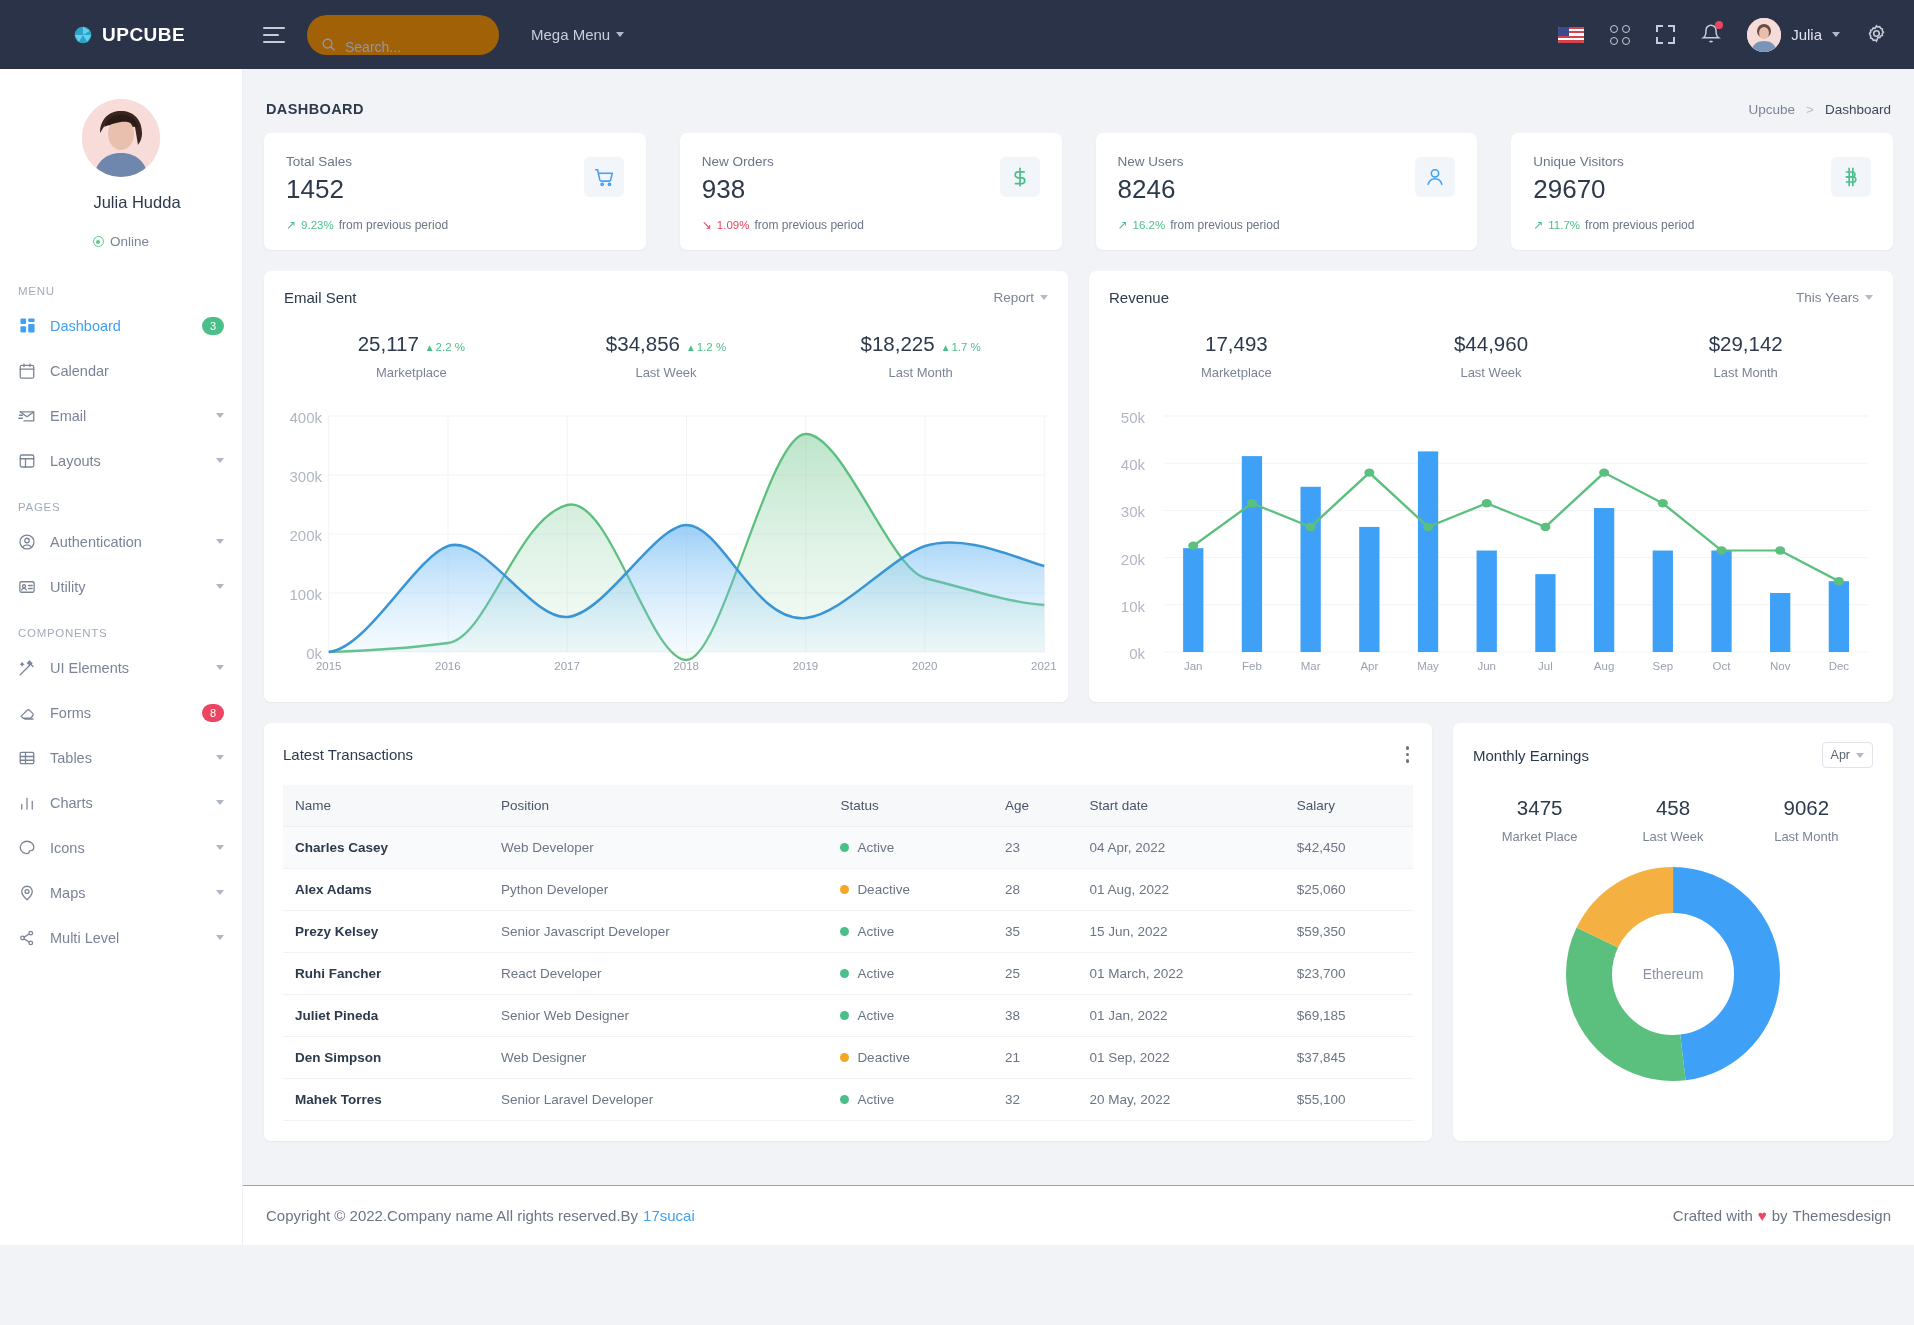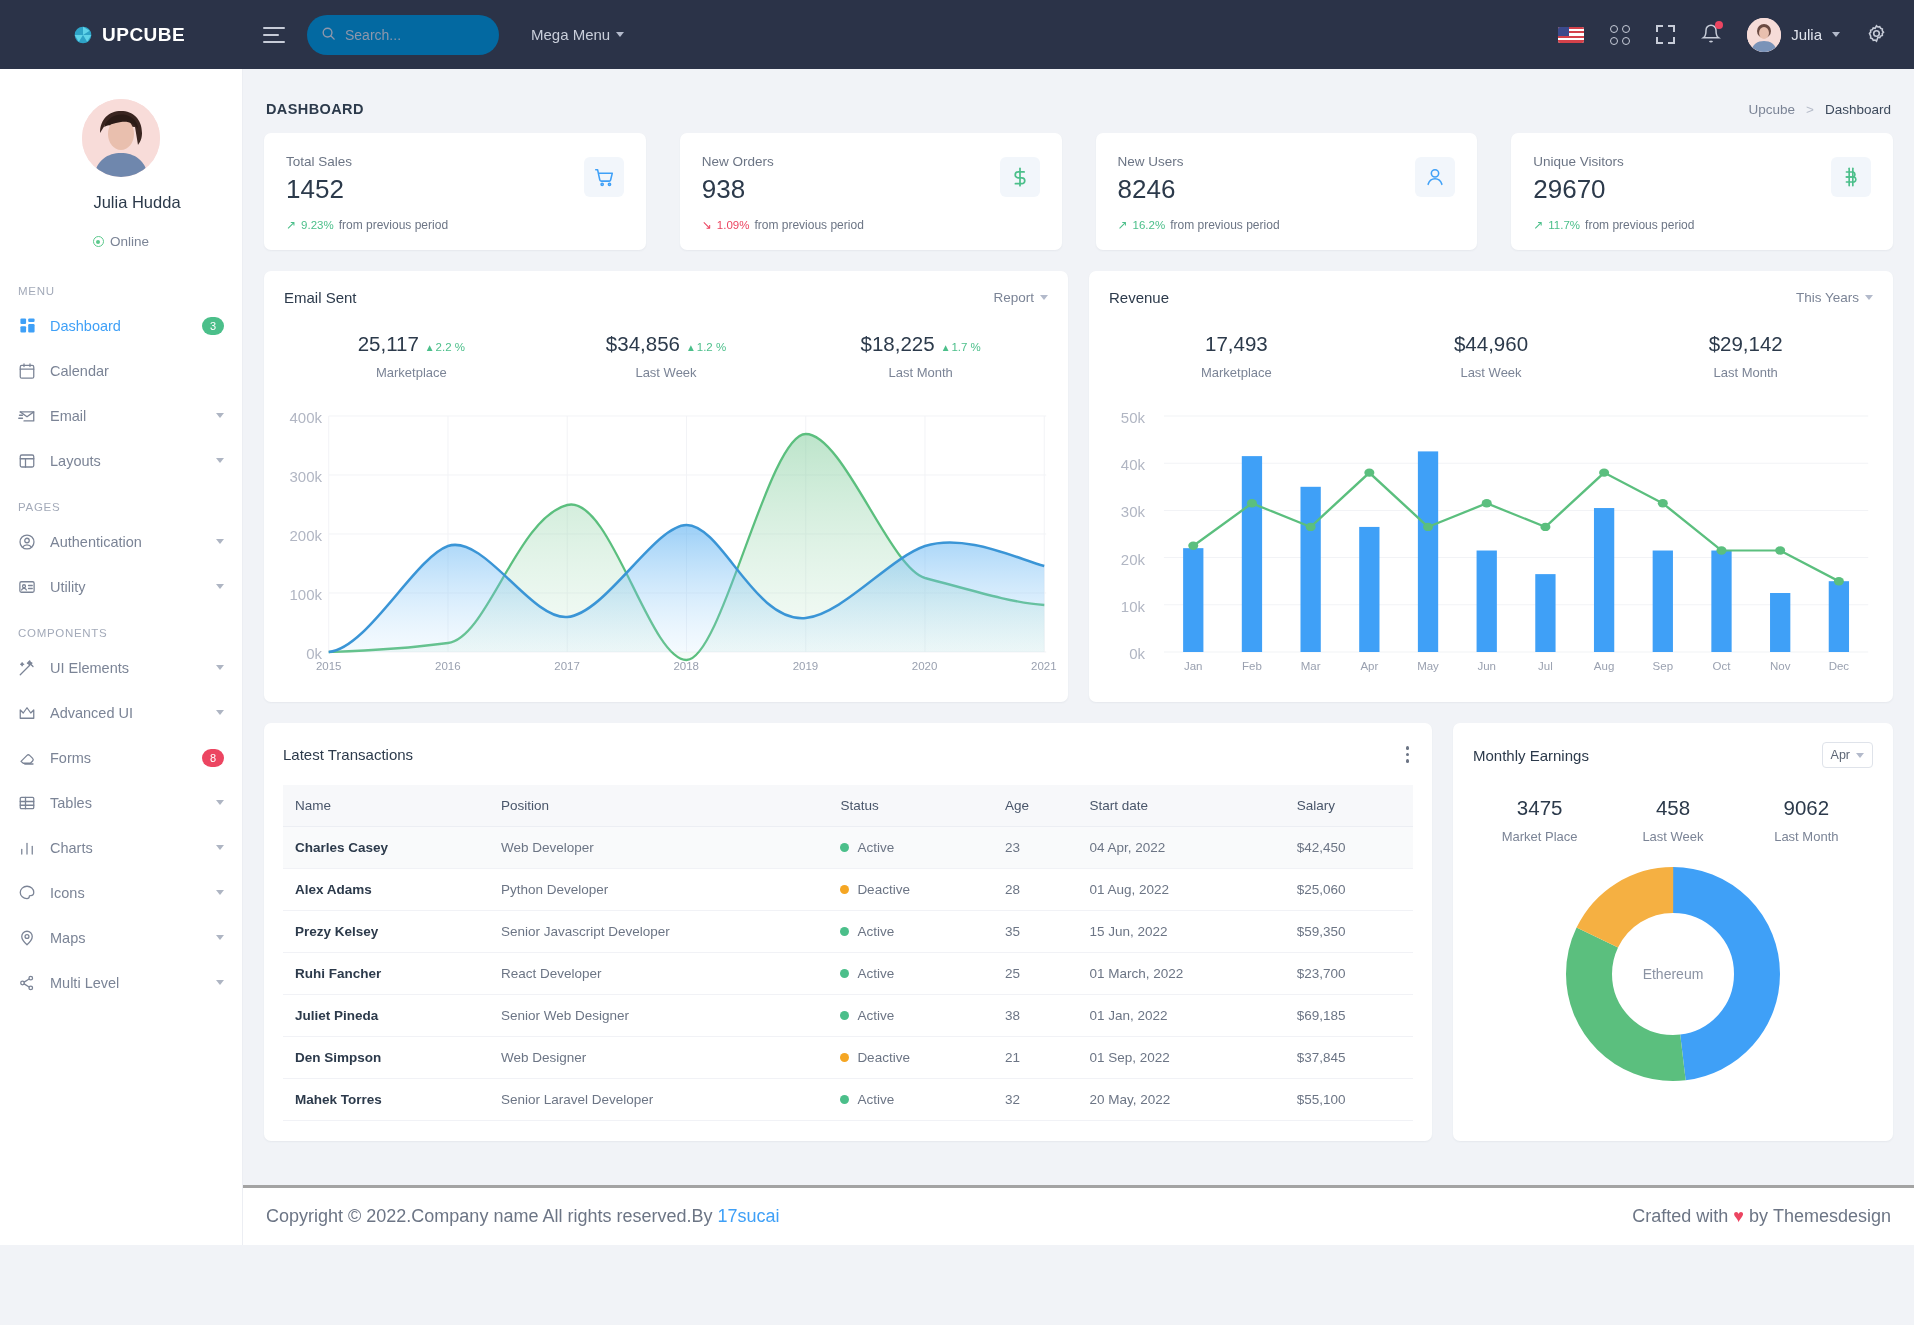--- a/index.html
+++ b/index.html
@@ -21,21 +21,21 @@
   .brand{ width:243px; display:flex; align-items:center; gap:9px; padding-left:73px;}
   .brand-logo{ width:20px;height:20px; }
   .brand-text{ color:#fff; font-weight:bold; font-size:19px; letter-spacing:.5px;}
   .burger{ width:22px; height:16px; margin-left:20px; display:flex; flex-direction:column; justify-content:space-between; cursor:pointer;}
   .burger span{ display:block; height:2px; background:#c7ccd8; border-radius:2px;}
   .burger span:nth-child(1){width:22px}
   .burger span:nth-child(2){width:16px}
   .burger span:nth-child(3){width:22px}
   .search-wrap{
     margin-left:22px; width:192px; height:40px; border-radius:20px;
-    background:#0369a1; display:flex; align-items:center; padding:0 14px; gap:9px;
+    background:#a16207; display:flex; align-items:flex-end; padding:0 14px; gap:9px;
   }
   .search-wrap input{
     background:transparent; border:0; outline:0; color:#cdd2de; font-size:14px;
     font-family:"Liberation Sans",sans-serif; width:140px;
   }
   .search-wrap input::placeholder{ color:#8e97ab; }
   .mega{ margin-left:32px; color:#c9ceda; font-size:15px; display:flex; align-items:center; gap:6px; cursor:pointer;}
   .spacer{ flex:1; }
   .top-right{ display:flex; align-items:center; gap:26px; padding-right:27px;}
   .flag{ width:26px; height:16px; border-radius:2px; overflow:hidden; position:relative; background:#fff;}
@@ -153,22 +153,22 @@
   .month-sel{
     margin-left:auto; border:1px solid #dfe3ea; border-radius:4px; font-size:12.5px;
     color:#5d6675; padding:5px 8px; display:flex; align-items:center; gap:6px; cursor:pointer; background:#fff;
   }
   .earn-kpis{ display:flex; margin-top:28px;}
   .donut-wrap{ display:flex; align-items:center; justify-content:center; margin-top:22px; position:relative;}
   .donut-center{ position:absolute; font-size:14px; color:#8b93a3;}
 
   
   .footer{
-    height:60px; flex:0 0 60px; background:#fff; border-top:3px solid #a3a3a3;
-    display:flex; align-items:center; padding:0 23px; font-size:18px; color:#6c7585;
+    height:60px; flex:0 0 60px; background:#fff; border-top:1px solid #a3a3a3;
+    display:flex; align-items:center; padding:0 23px; font-size:15px; color:#6c7585;
   }
   .footer a{ color:#3fa0f7; text-decoration:none;}
   .footer .right{ margin-left:auto; display:flex; align-items:center; gap:5px;}
   .heart{ color:#ec4561;}
 </style>
 </head>
 <body>
 
 <div class="app">
 
@@ -357,29 +357,20 @@
           <div class="nav-item">
             <span class="ico">
               <svg width="18" height="18" viewBox="0 0 24 24" fill="none" stroke="currentColor" stroke-width="1.7" stroke-linecap="round" stroke-linejoin="round">
                 <path d="M3 21l12-12"></path>
                 <path d="M14 4l6 6"></path>
                 <path d="M15.5 2.5l1 2 2 1-2 1-1 2-1-2-2-1 2-1z"></path>
                 <path d="M5.5 5l.7 1.4L7.6 7l-1.4.6L5.5 9l-.6-1.4L3.5 7l1.4-.6z"></path>
               </svg>
             </span>
             <span class="lbl">UI Elements</span>
-            <span class="chev"></span>
-          </div>
-          <div class="nav-item">
-            <span class="ico">
-              <svg width="18" height="18" viewBox="0 0 24 24" fill="none" stroke="currentColor" stroke-width="1.7" stroke-linecap="round" stroke-linejoin="round">
-                <path d="M3 8l4 4 5-7 5 7 4-4v11H3z"></path>
-              </svg>
-            </span>
-            <span class="lbl">Advanced UI</span>
             <span class="chev"></span>
           </div>
           <div class="nav-item">
             <span class="ico">
               <svg width="18" height="18" viewBox="0 0 24 24" fill="none" stroke="currentColor" stroke-width="1.7" stroke-linecap="round" stroke-linejoin="round">
                 <path d="M4 16.5l8-8a2.5 2.5 0 0 1 3.5 0l4 4a2.5 2.5 0 0 1 0 3.5l-3 3H7z"></path>
                 <line x1="9" y1="20" x2="20" y2="20"></line>
               </svg>
             </span>
             <span class="lbl">Forms</span>

